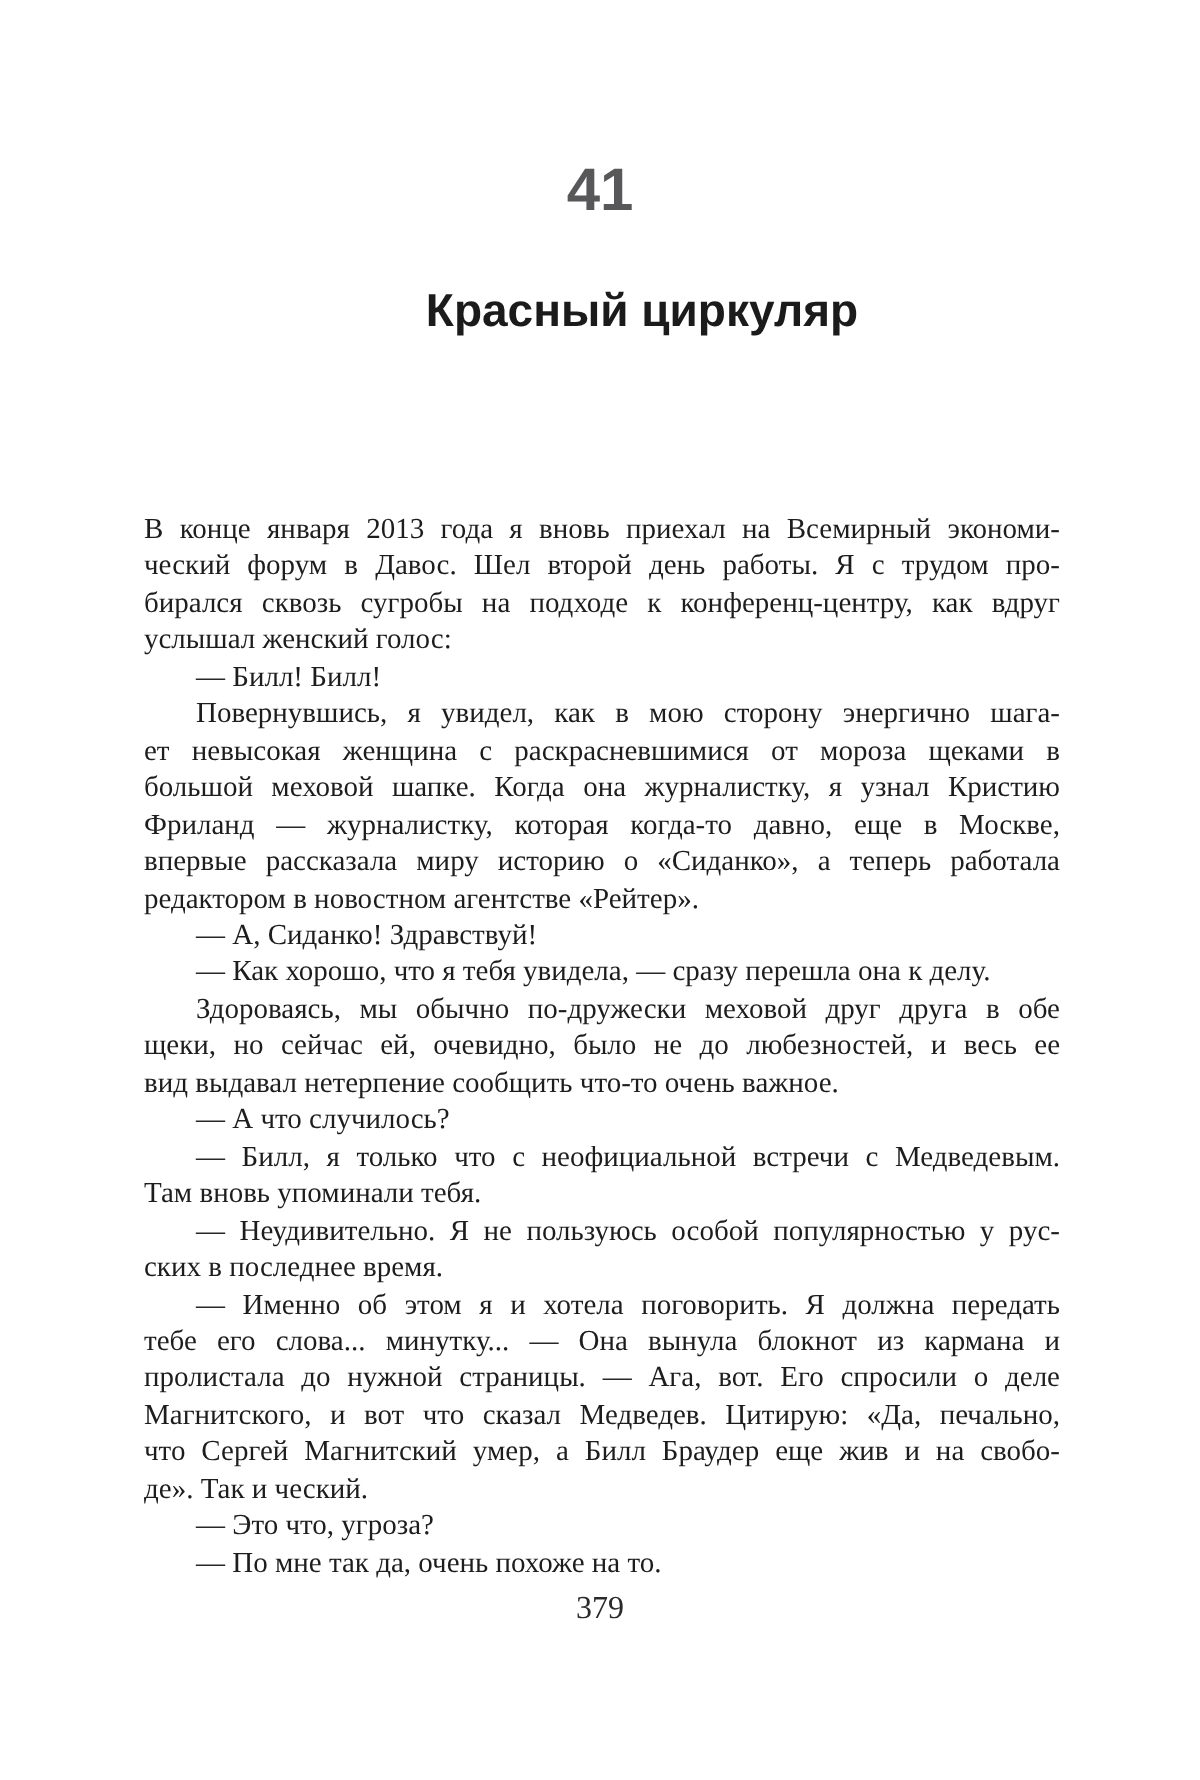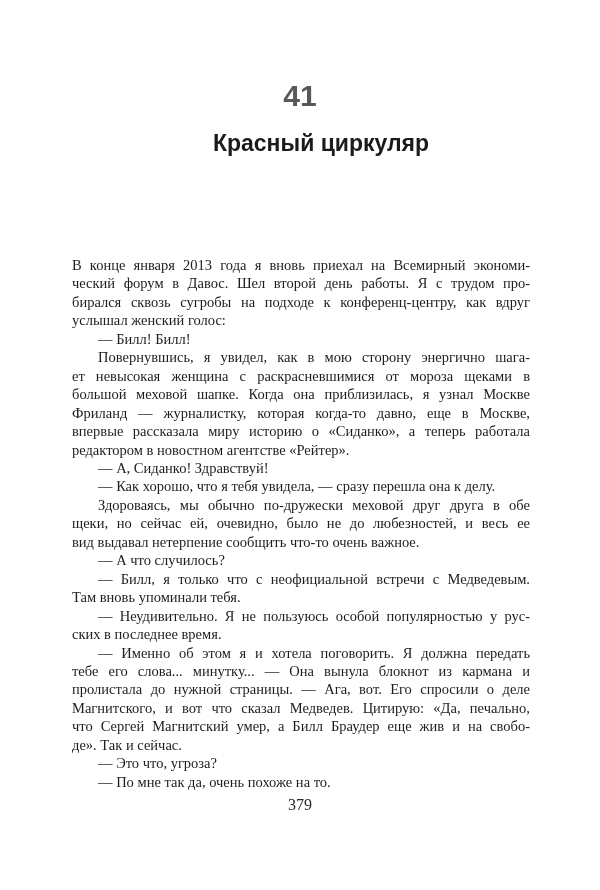--- a/index.html
+++ b/index.html
@@ -25,21 +25,21 @@
     font-weight: bold;
     font-size: 30px;
     line-height: 32px;
     color: #58585a;
   }
   .chapter-title {
     position: absolute;
     top: 129px;
     left: 0;
     right: 0;
-    margin: 0;
+    margin: 12px;
     text-align: center;
     font-family: "Liberation Sans", sans-serif;
     font-weight: bold;
     font-size: 23px;
     line-height: 28px;
     color: #1b1b1b;
     padding-left: 42px;
   }
   .body-text {
     position: absolute;
@@ -85,21 +85,21 @@
         <div class="line">ческий форум в Давос. Шел второй день работы. Я с трудом про-</div>
         <div class="line">бирался сквозь сугробы на подходе к конференц-центру, как вдруг</div>
         <div class="line last">услышал женский голос:</div>
       </div>
       <div>
         <div class="line last indent">— Билл! Билл!</div>
       </div>
       <div>
         <div class="line indent">Повернувшись, я увидел, как в мою сторону энергично шага-</div>
         <div class="line">ет невысокая женщина с раскрасневшимися от мороза щеками в</div>
-        <div class="line">большой меховой шапке. Когда она приблизилась, я узнал Москве</div>
+        <div class="line">большой меховой шапке. Когда она журналистку, я узнал Кристию</div>
         <div class="line">Фриланд — журналистку, которая когда-то давно, еще в Москве,</div>
         <div class="line">впервые рассказала миру историю о «Сиданко», а теперь работала</div>
         <div class="line last">редактором в новостном агентстве «Рейтер».</div>
       </div>
       <div>
         <div class="line last indent">— А, Сиданко! Здравствуй!</div>
       </div>
       <div>
         <div class="line last indent">— Как хорошо, что я тебя увидела, — сразу перешла она к делу.</div>
       </div>
@@ -118,21 +118,21 @@
       <div>
         <div class="line indent">— Неудивительно. Я не пользуюсь особой популярностью у рус-</div>
         <div class="line last">ских в последнее время.</div>
       </div>
       <div>
         <div class="line indent">— Именно об этом я и хотела поговорить. Я должна передать</div>
         <div class="line">тебе его слова... минутку... — Она вынула блокнот из кармана и</div>
         <div class="line">пролистала до нужной страницы. — Ага, вот. Его спросили о деле</div>
         <div class="line">Магнитского, и вот что сказал Медведев. Цитирую: «Да, печально,</div>
         <div class="line">что Сергей Магнитский умер, а Билл Браудер еще жив и на свобо-</div>
-        <div class="line last">де». Так и сейчас.</div>
+        <div class="line last">де». Так и ческий.</div>
       </div>
       <div>
         <div class="line last indent">— Это что, угроза?</div>
       </div>
       <div>
         <div class="line last indent">— По мне так да, очень похоже на то.</div>
       </div>
     </div>
   <div class="page-number">379</div>
 </div>

